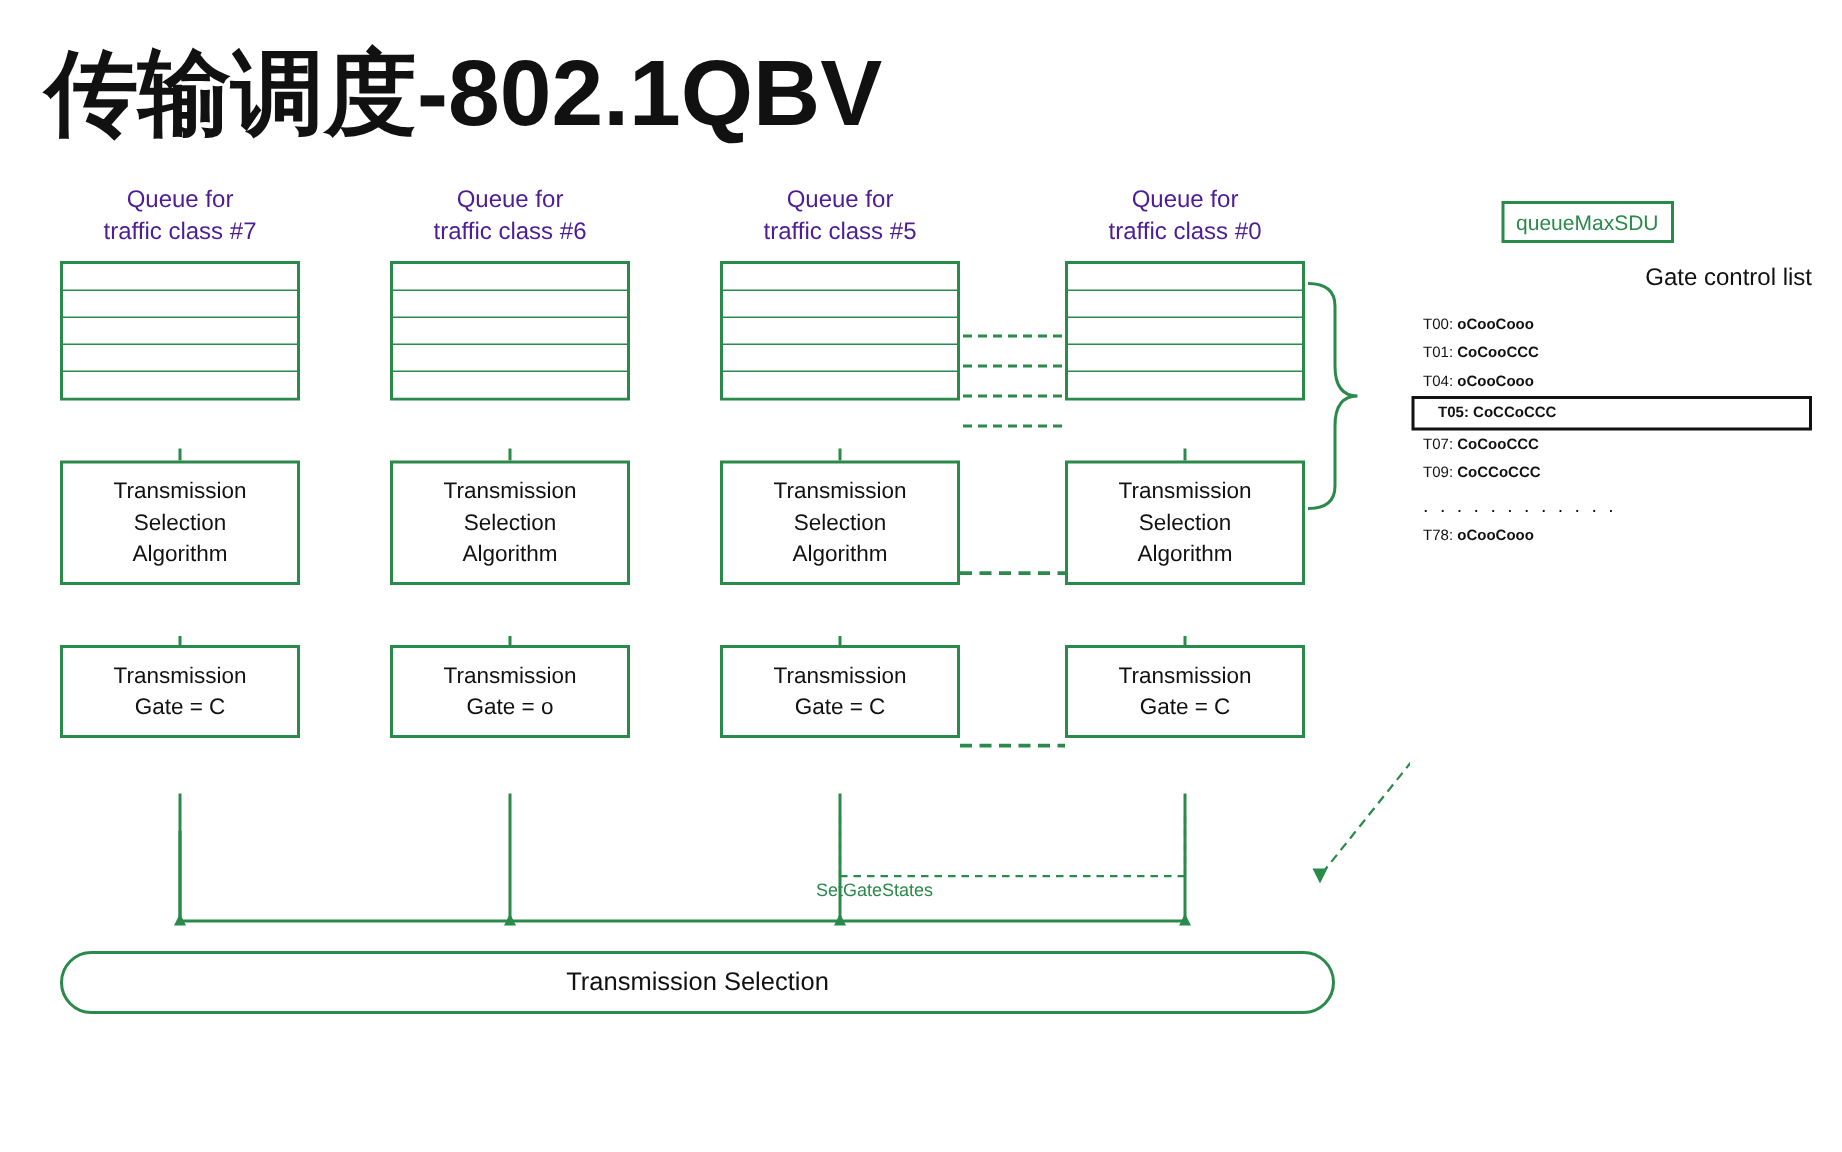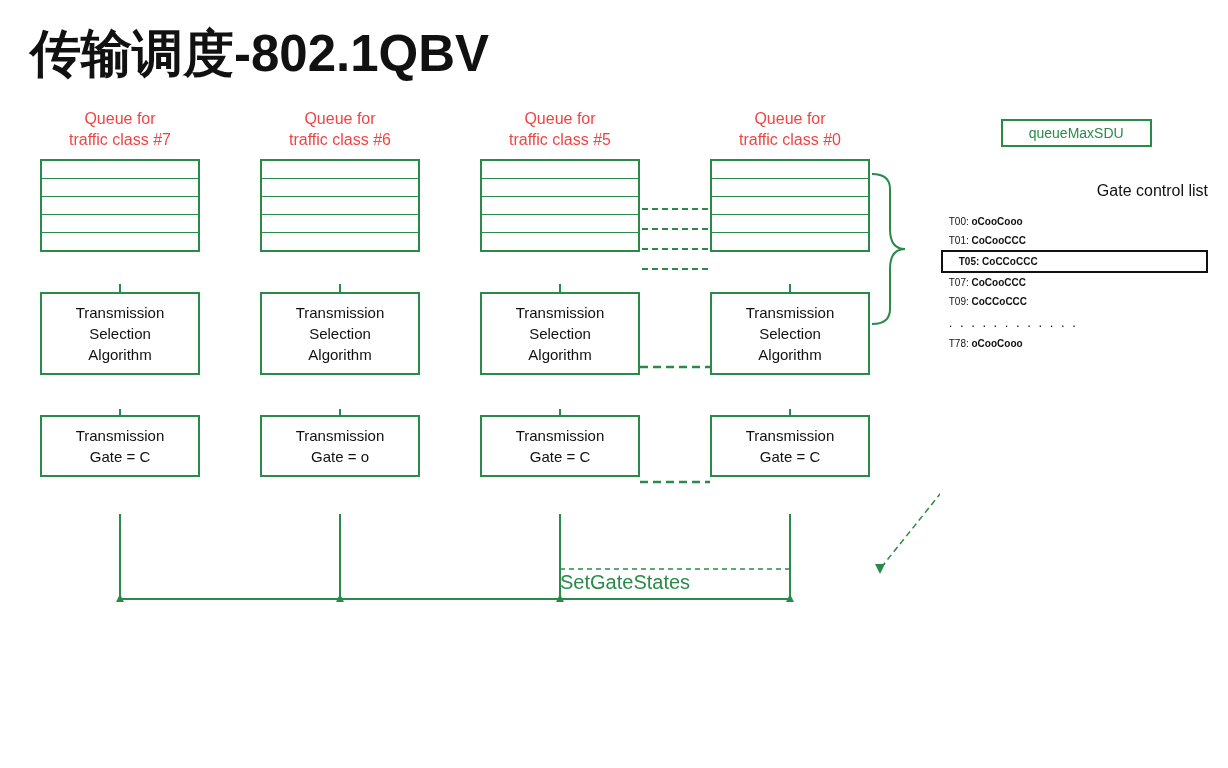--- a/index.html
+++ b/index.html
@@ -14,30 +14,30 @@
 
     .main-container {
       width: 1228px;
       height: 768px;
       background: #fff;
       position: relative;
       padding: 20px 20px 10px 20px;
     }
 
     .title {
-      font-size: 51px;
+      font-size: 62px;
       font-weight: bold;
       color: #111;
       margin-bottom: 20px;
       margin-left: 10px;
     }
 
     .queue-label {
       font-size: 16px;
-      color: #ef4444;
+      color: #4c1d95;
       text-align: center;
       margin-bottom: 8px;
       line-height: 1.3;
     }
 
     .queue-box {
       border: 2px solid #2a8a4a;
       width: 160px;
       background: #fff;
       display: flex;
@@ -70,25 +70,24 @@
       padding: 8px 10px;
       text-align: center;
       font-size: 15px;
       line-height: 1.4;
       color: #111;
       background: #fff;
     }
 
     .queue-max-sdu {
       border: 2px solid #2a8a4a;
-      padding: 4px 26px;
+      padding: 4px 8px;
       font-size: 14px;
       color: #2a8a4a;
       display: inline-block;
-      margin-bottom: 20px;
       margin-left: 40px;
     }
 
     .gate-control-title {
       font-size: 16px;
       color: #111;
       text-align: right;
       margin-bottom: 12px;
     }
 
@@ -248,37 +247,41 @@
           <div class="queue-row"></div>
           <div class="queue-row"></div>
           <div class="queue-row" style="border-bottom:none;height:17px;"></div>
         </div>
         <div style="height:40px;"></div>
         <div class="tsa-box">Transmission<br>Selection<br>Algorithm</div>
         <div style="height:40px;"></div>
         <div class="tg-box">Transmission<br>Gate = C</div>
       </div>
 
-      <div style="position:absolute; left:540px; top:462px; font-size:20px; color:#2a8a4a;">SetGateStates</div>
-
+      <div style="position:absolute; left:524px; top:462px; font-size:12px; color:#2a8a4a;">SetGateStates</div>
+
+      <div style="position:absolute; left:20px; top:510px; width:850px; height:42px; border:2px solid #2a8a4a; border-radius:21px; display:flex; align-items:center; justify-content:center; font-size:17px; color:#111;">
+        <span>Transmission Selection</span>
+      </div>
 
     </div>
 
     <div style="position:relative; width:270px; margin-left:10px; margin-top:0px;">
 
       <div style="display:flex; align-items:center; margin-bottom:15px; margin-top:10px;">
         <div style="width:60px;"></div>
         <div class="queue-max-sdu" style="margin-left:0;">queueMaxSDU</div>
       </div>
 
       <div class="gate-control-title">Gate control list</div>
 
       <div id="gate-list-container">
       <div class="gate-list-item"><span>T00: </span><span class="bold-part">oCooCooo</span></div>
           <div class="gate-list-item"><span>T01: </span><span class="bold-part">CoCooCCC</span></div>
+          <div class="gate-list-item"><span>T04: </span><span class="bold-part">oCooCooo</span></div>
           <div class="gate-list-item highlighted"><span>T05: </span><span class="bold-part">CoCCoCCC</span></div>
           <div class="gate-list-item"><span>T07: </span><span class="bold-part">CoCooCCC</span></div>
           <div class="gate-list-item"><span>T09: </span><span class="bold-part">CoCCoCCC</span></div>
           <div class="dots-row">. . . . . . . . . . . .</div>
           <div class="gate-list-item"><span>T78: </span><span class="bold-part">oCooCooo</span></div>
         </div>
 
     </div>
 
   </div>

